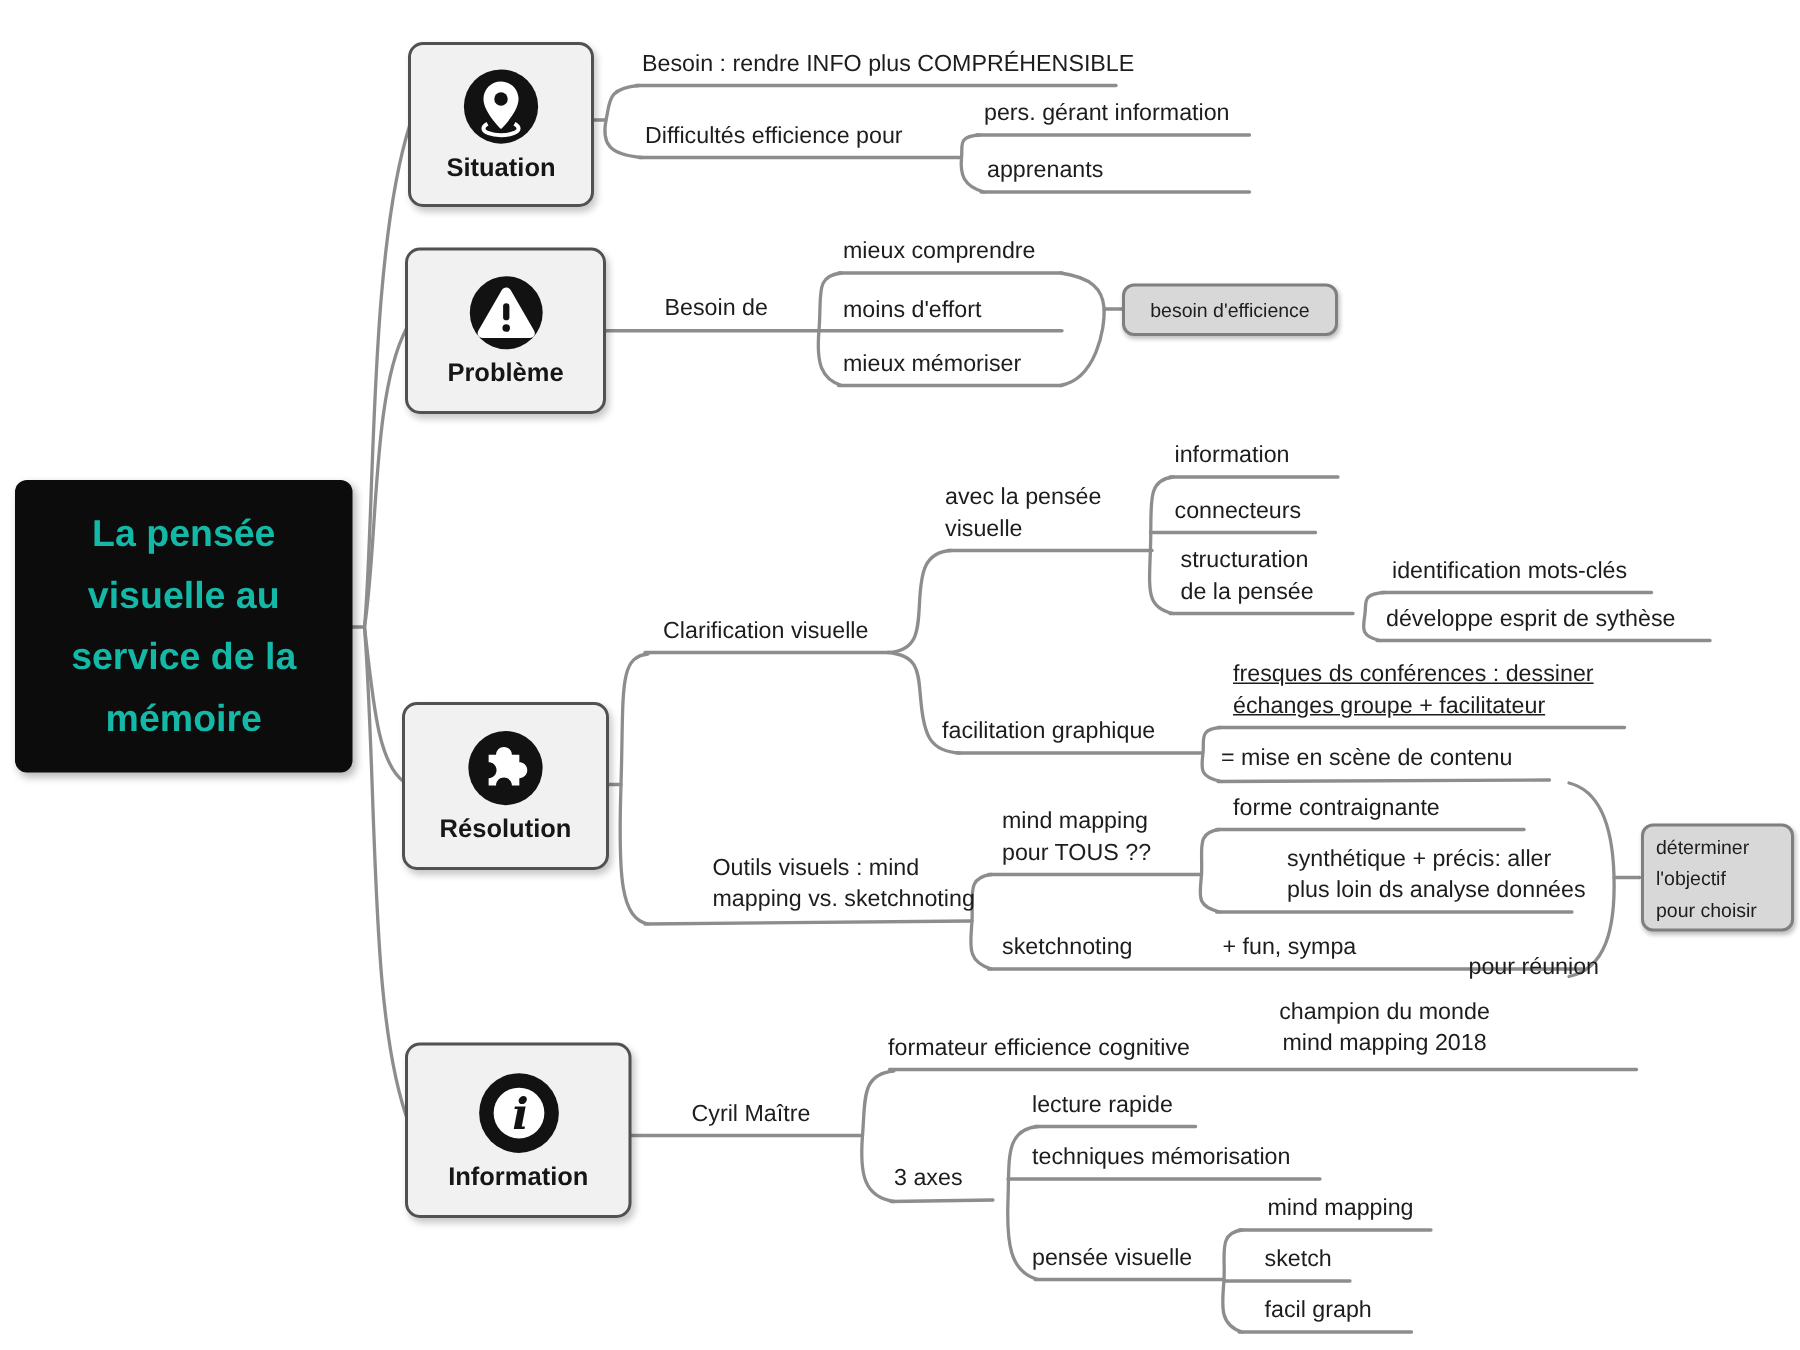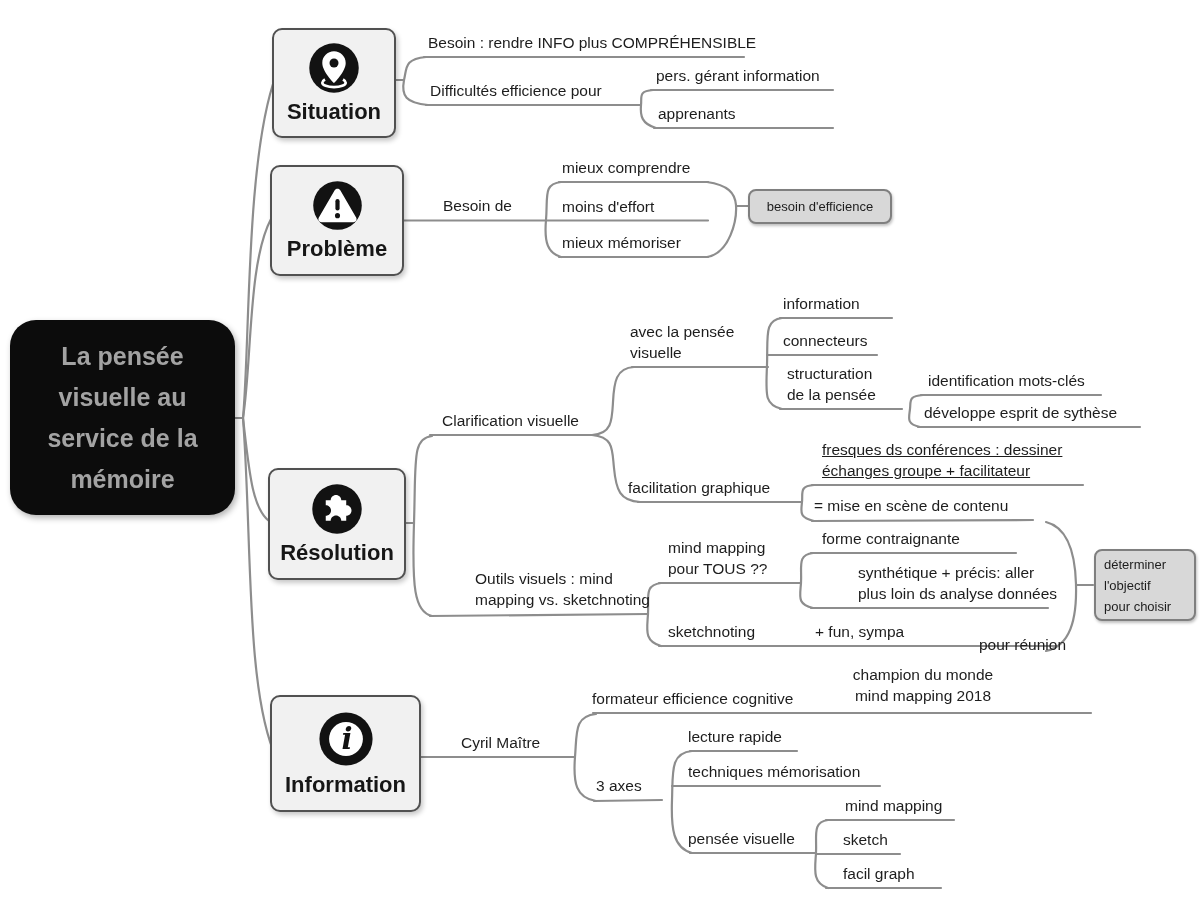--- a/index.html
+++ b/index.html
@@ -9,28 +9,28 @@
   }
   html,body{margin:0;padding:0;background:#fff;}
   .canvas{position:relative;width:1200px;height:900px;background:#fff;overflow:hidden;
           font-family:"Liberation Sans","DejaVu Sans",sans-serif;color:var(--text);}
   .wires{position:absolute;left:0;top:0;width:1200px;height:900px;}
   .wires path{fill:none;stroke:var(--line);stroke-width:2.2;stroke-linecap:round;}
   .lbl{position:absolute;font-size:15.5px;line-height:21px;white-space:nowrap;color:var(--text);}
   .ml{white-space:pre-line;}
   .ctr{text-align:center;}
   .central{position:absolute;left:10px;top:320px;width:225px;height:195px;
-           background:var(--central-fill);border-radius:26px;color:#a3a3a3;
+           background:var(--central-fill);border-radius:8px;color:#14b8a6;
            display:flex;align-items:center;justify-content:center;text-align:center;
            font-size:25px;font-weight:bold;line-height:41px;white-space:pre-line;
            box-shadow:2px 3px 6px rgba(0,0,0,.3);}
   .node{position:absolute;background:var(--node-fill);border:2.5px solid var(--node-border);
         border-radius:10px;display:flex;flex-direction:column;align-items:center;
         justify-content:center;box-shadow:2px 3px 5px rgba(0,0,0,.22);}
-  .node .nlabel{font-weight:bold;font-size:22px;margin-top:4px;color:#161616;}
+  .node .nlabel{font-weight:bold;font-size:17px;margin-top:4px;color:#161616;}
   .node svg{display:block;}
   .callout{position:absolute;background:var(--callout-fill);border:2px solid var(--callout-border);
            border-radius:8px;display:flex;align-items:center;justify-content:center;
            font-size:13px;line-height:21px;box-shadow:1px 2px 3px rgba(0,0,0,.25);
            white-space:pre-line;padding:2px 8px;box-sizing:border-box;}
 </style>
 </head>
 <body>
 
 <div class="canvas">

